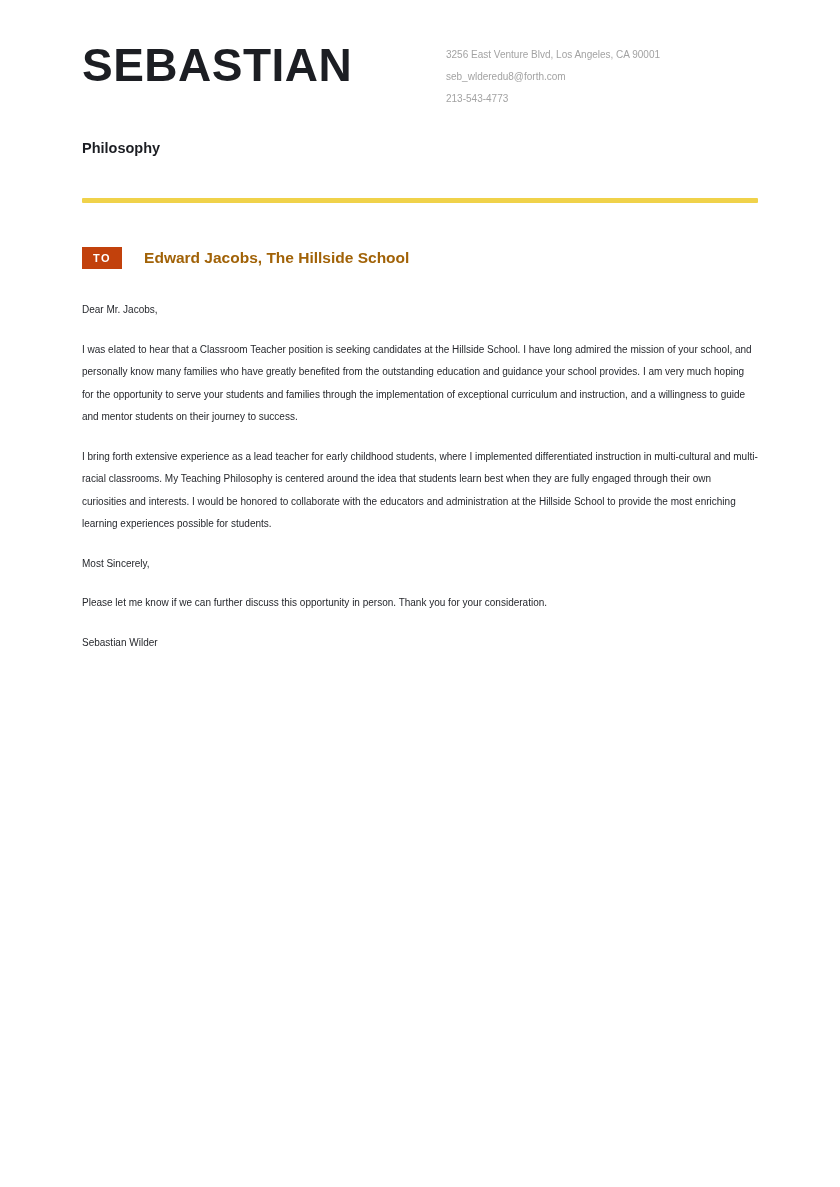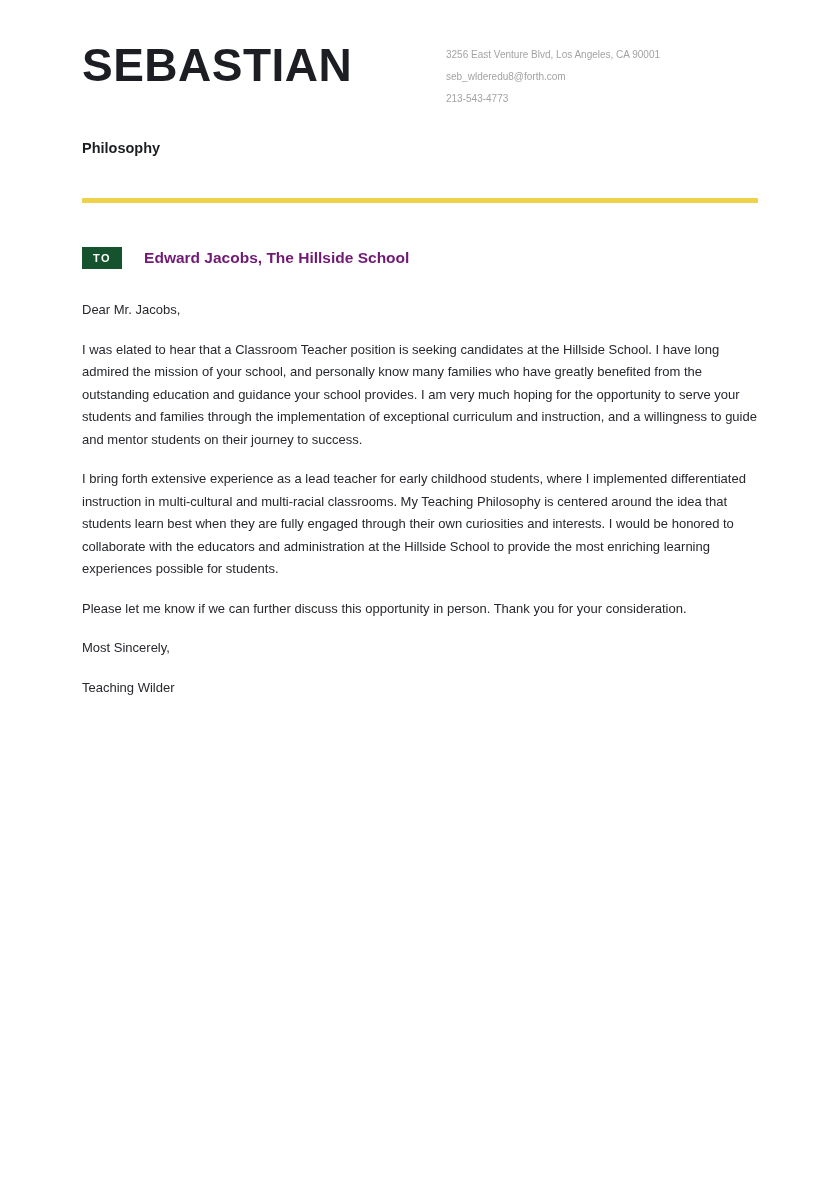--- a/index.html
+++ b/index.html
@@ -58,29 +58,29 @@
   .to-badge {
     color: #ffffff;
     font-size: 11px;
     font-weight: 700;
     letter-spacing: 1.5px;
     padding: 6px 11px 5px 11px;
     line-height: 1;
   }
   .recipient-name {
     margin-left: 22px;
-    color: #701a75;
+    color: #a16207;
     font-size: 15.5px;
     font-weight: 700;
   }
   
   .letter-body {
     margin-top: 30px;
     color: #26282d;
-    font-size: 13px;
+    font-size: 10px;
     line-height: 22.5px;
     font-weight: 400;
   }
   .letter-body p { margin-bottom: 17px; }
   .letter-body p:last-child { margin-bottom: 0; }
 </style>
 </head>
 <body>
 
 <div class="page">
@@ -94,26 +94,26 @@
       <div>seb_wlderedu8@forth.com</div>
       <div>213-543-4773</div>
     </div>
   </div>
 
   <div class="section-label">Philosophy</div>
 
   <div class="divider" id="accent-divider" style="background: rgb(240, 210, 74);"></div>
 
   <div class="recipient-row">
-    <span class="to-badge" id="to-badge" style="background: #14532d;">TO</span>
+    <span class="to-badge" id="to-badge" style="background: #c2410c;">TO</span>
     <span class="recipient-name">Edward Jacobs, The Hillside School</span>
   </div>
 
   <div class="letter-body">
     <p>Dear Mr. Jacobs,</p>
     <p>I was elated to hear that a Classroom Teacher position is seeking candidates at the Hillside School. I have long admired the mission of your school, and personally know many families who have greatly benefited from the outstanding education and guidance your school provides. I am very much hoping for the opportunity to serve your students and families through the implementation of exceptional curriculum and instruction, and a willingness to guide and mentor students on their journey to success.</p>
     <p>I bring forth extensive experience as a lead teacher for early childhood students, where I implemented differentiated instruction in multi-cultural and multi-racial classrooms. My Teaching Philosophy is centered around the idea that students learn best when they are fully engaged through their own curiosities and interests. I would be honored to collaborate with the educators and administration at the Hillside School to provide the most enriching learning experiences possible for students.</p>
+    <p>Most Sincerely,</p>
     <p>Please let me know if we can further discuss this opportunity in person. Thank you for your consideration.</p>
-    <p>Most Sincerely,</p>
-    <p>Teaching Wilder</p>
+    <p>Sebastian Wilder</p>
   </div>
 
 </div>
 
 </body></html>

